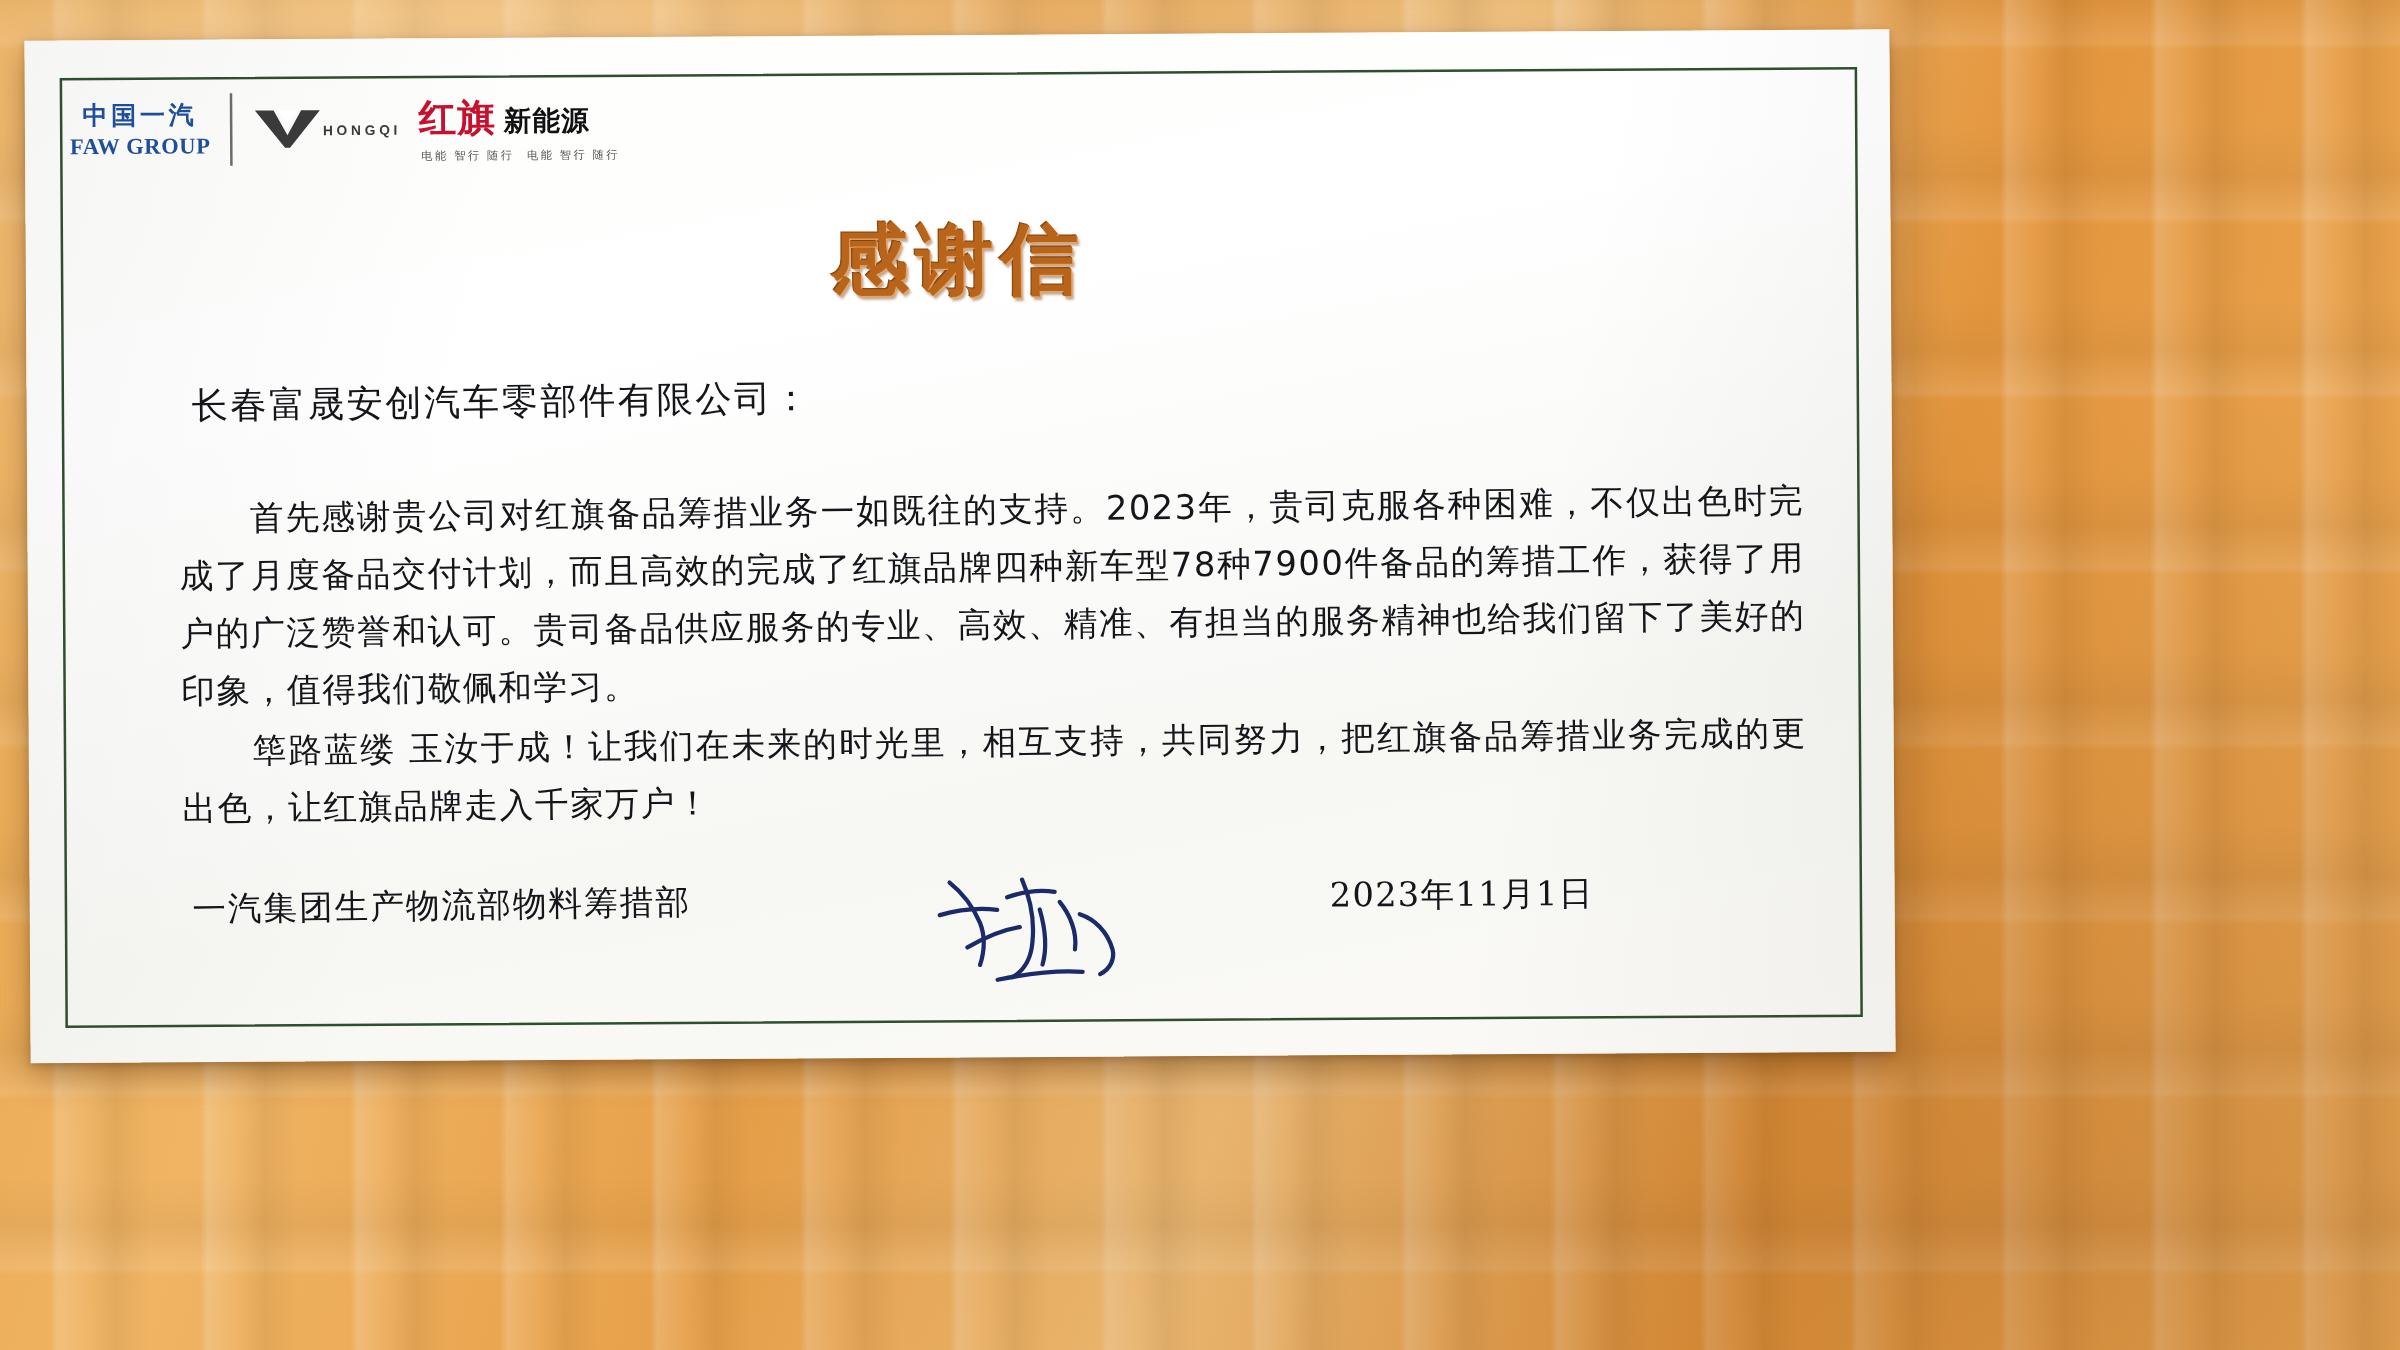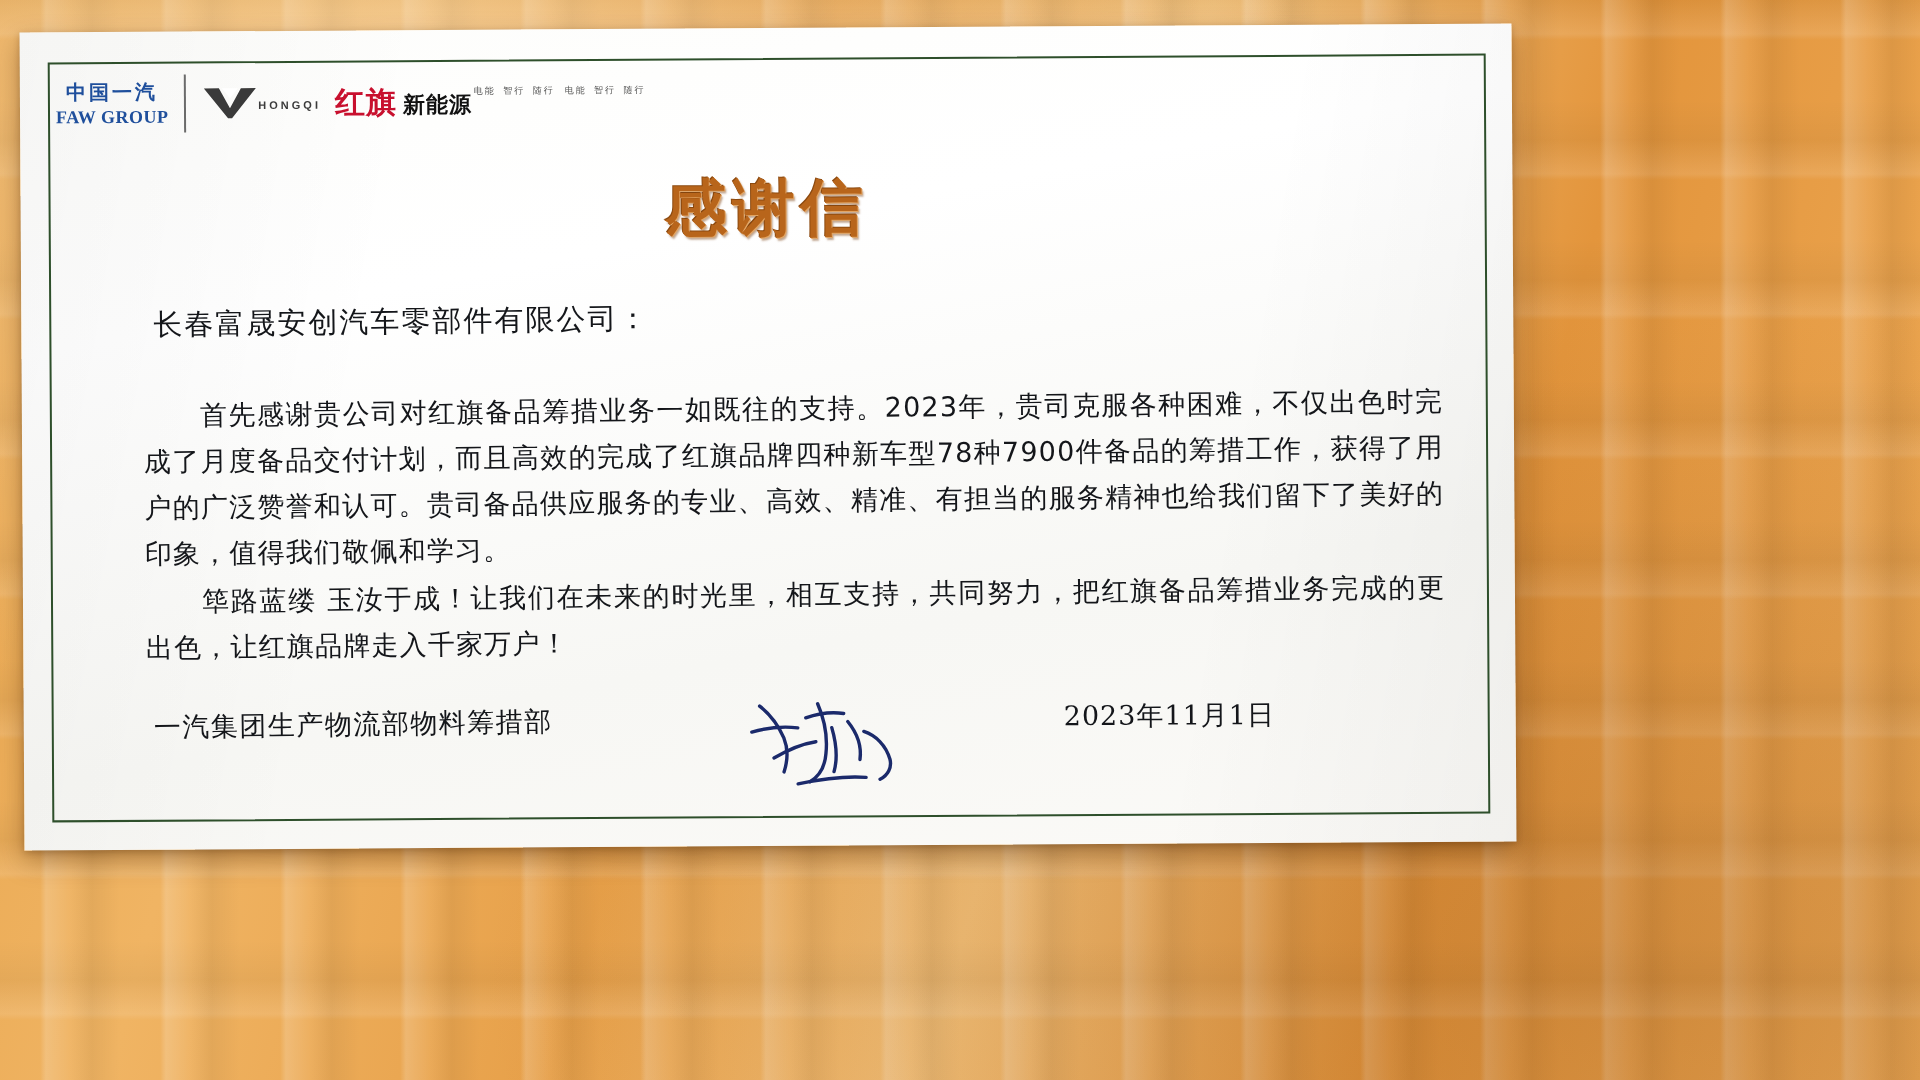--- a/index.html
+++ b/index.html
@@ -120,20 +120,21 @@
   .hongqi-en {
     margin-top: 4px;
     font-size: 11px;
     letter-spacing: 3px;
     color: #3b3b3b;
     font-weight: bold;
     font-family: "Liberation Sans", sans-serif;
   }
   .hongqi-text {
     display: flex;
+    flex-direction: column;
     justify-content: center;
   }
   .hongqi-cn-row {
     display: flex;
     align-items: baseline;
   }
   .hongqi-cn {
     font-size: 30px;
     color: #c8102e;
     font-weight: bold;
@@ -147,21 +148,21 @@
     font-family: Liberation Sans, sans-serif;
     margin-left: 6px;
     letter-spacing: 1px;
   }
   .hongqi-slogan {
     margin-top: 3px;
     margin-left: 2px;
     font-size: 9px;
     color: #555;
     letter-spacing: 2px;
-    font-family: Liberation Mono, monospace;
+    font-family: Liberation Serif, serif;
     display: flex;
     gap: 10px;
   }
 
   
   #title {
     position: absolute;
     top: 138px;
     left: 0;
     right: 0;

